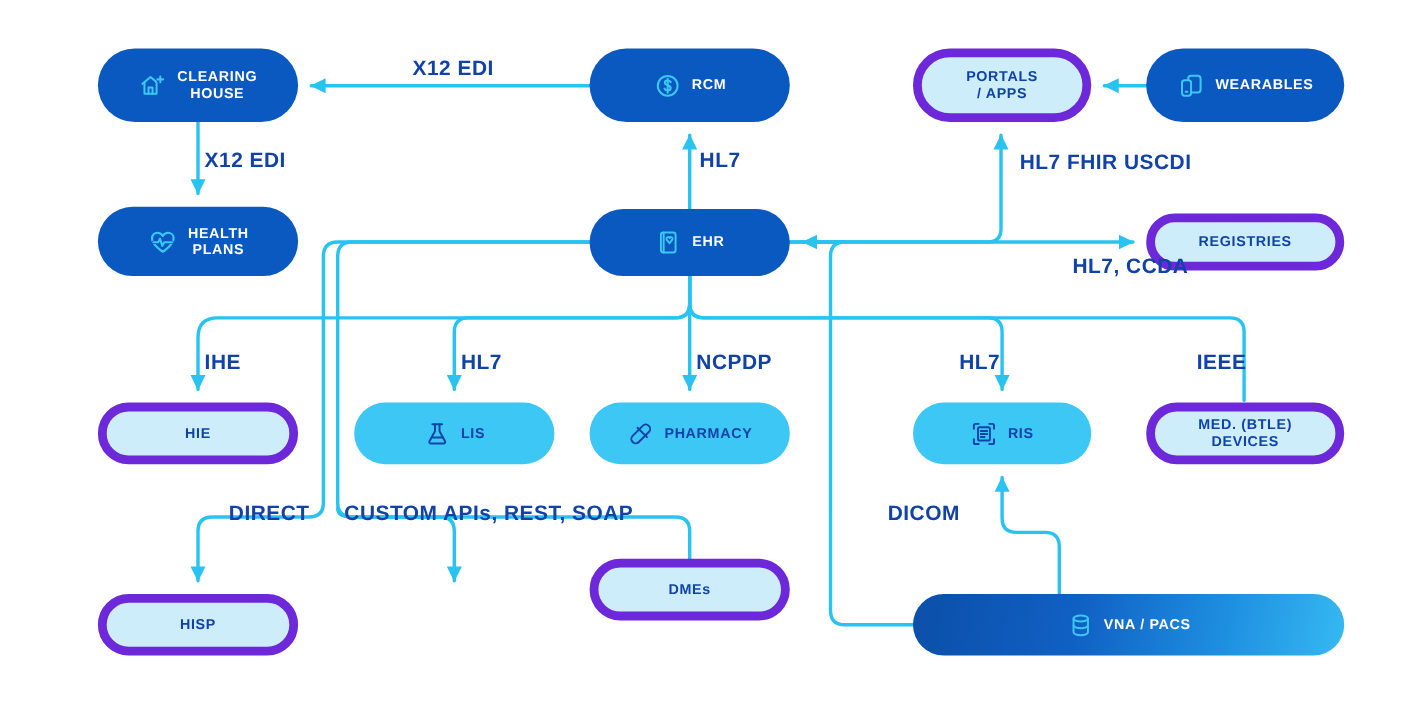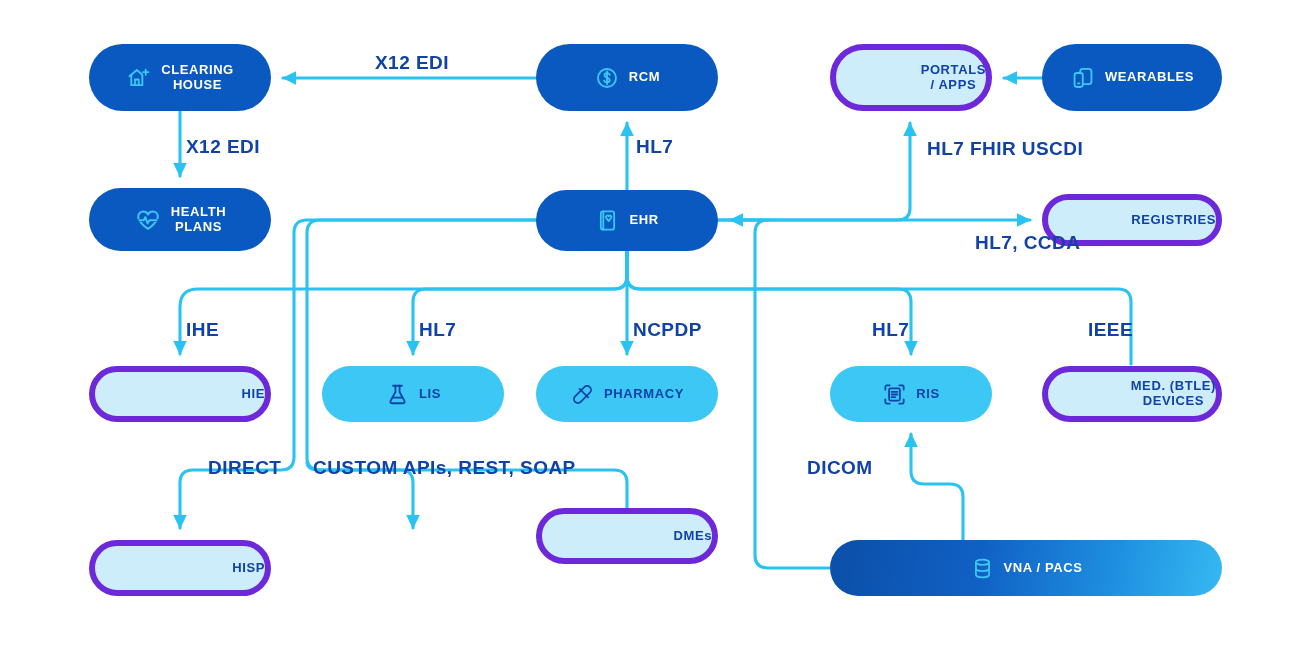--- a/index.html
+++ b/index.html
@@ -29,21 +29,21 @@
     display:inline-flex;align-items:center;justify-content:center;
     flex:0 0 auto;
     margin-right:9px;
   }
 
   
   .n-dark{background:#0A59C0;color:#ffffff;}
   
   .n-cyan{background:#3CC7F5;color:#1042A8;}
   
-  .n-pale{background:#CDEDFB;color:#1042A8;border:6px solid #6d28d9;justify-content:flex-end;}
+  .n-pale{background:#CDEDFB;color:#1042A8;border:8px solid #6d28d9;}
   
   .n-grad{
     background:linear-gradient(100deg,#0B4FA8 0%,#1060C4 38%,#1E8FE0 72%,#36B9F2 100%);
     color:#ffffff;
   }
 
   
   .elabel{
     position:absolute;
     font-size:19px;

